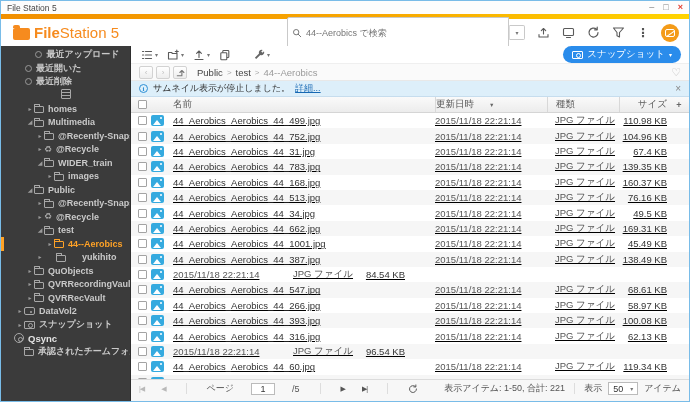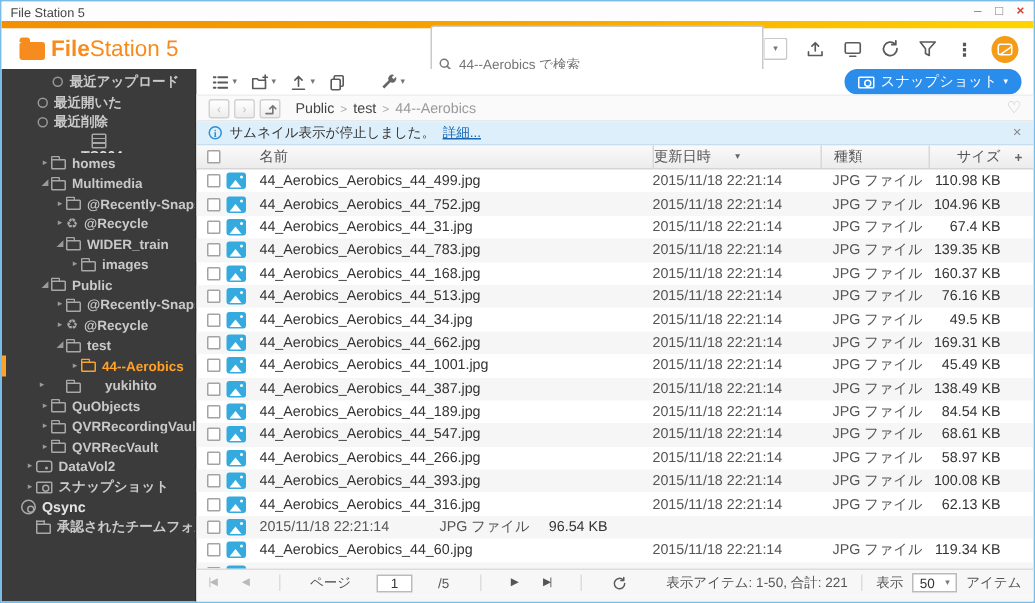--- a/index.html
+++ b/index.html
@@ -16,21 +16,21 @@
 
   .brandbar{height:5px;flex:none;background:linear-gradient(90deg,#f18f00,#f8a700 55%,#ffd400);}
 
   
   .header{height:27px;flex:none;display:flex;align-items:center;background:#fff;padding:0 8px;}
   .logo-folder{width:17px;height:12px;background:#f68b1e;border-radius:2px;position:relative;margin:3px 4px 0 4px;flex:none;}
   .logo-folder::before{content:"";position:absolute;top:-3px;left:0;width:7px;height:3px;background:#f68b1e;border-radius:2px 2px 0 0;}
   .logo-text{font-size:15px;color:#f68b1e;white-space:nowrap;}
   .logo-text b{font-weight:700;}
   .searchwrap{margin-left:auto;display:flex;align-items:center;}
-  .searchbox{display:flex;align-items:flex-end;width:222px;height:32px;border:1px solid #c9c9c9;border-radius:2px 0 0 2px;background:#fff;padding:0 4px;gap:4px;}
+  .searchbox{display:flex;align-items:center;width:222px;height:32px;border:1px solid #c9c9c9;border-radius:2px 0 0 2px;background:#fff;padding:0 4px;gap:4px;}
   .searchbox input{border:0;outline:0;flex:1;font-size:9px;color:#8a8a8a;background:transparent;font-family:inherit;padding:0;}
   .searchcaret{width:16px;height:15px;border:1px solid #c9c9c9;border-left:1px solid #ddd;border-radius:0 2px 2px 0;
                display:flex;align-items:center;justify-content:center;font-size:6px;color:#777;background:#fff;cursor:pointer;}
   .hicons{display:flex;align-items:center;gap:12px;margin-left:12px;margin-right:2px;}
   .hic{display:flex;align-items:center;cursor:pointer;}
   .more-glyph{font-size:12px;color:#555;font-weight:700;line-height:1;}
   .avatar{width:18px;height:18px;border-radius:50%;background:#f49b18;display:flex;align-items:center;justify-content:center;cursor:pointer;}
   .avatar-inner{width:10px;height:8px;border:1px solid #fff;border-radius:2px;position:relative;overflow:hidden;}
   .avatar-inner::after{content:"";position:absolute;left:-2px;top:3px;width:14px;height:1px;background:#fff;transform:rotate(-35deg);}
 
@@ -102,21 +102,21 @@
   .col-name{flex:1;min-width:0;overflow:hidden;white-space:nowrap;}
   .col-date{width:112px;flex:none;padding-left:0;gap:12px;}
   .col-type{width:72px;flex:none;padding-left:8px;}
   .col-size{width:50px;flex:none;justify-content:flex-end;padding-right:2px;text-align:right;}
   .col-gutter{width:20px;flex:none;justify-content:center;}
   .ghead .col-date,.ghead .col-type,.ghead .col-size{border-left:1px solid #d8d8d8;}
   .cb{width:9px;height:9px;border:1px solid #a3a3a3;background:#fff;border-radius:1px;flex:none;cursor:pointer;}
   .sorticon{font-size:5.5px;color:#666;margin-left:3px;}
   .colplus{font-size:9px;color:#666;font-weight:700;cursor:pointer;}
 
-  .gbody{flex:1;min-height:0;overflow:hidden;}
+  .gbody{flex:1;min-height:0;overflow:hidden;text-decoration:underline;}
   .grow{display:flex;align-items:center;height:15.4px;font-size:9.5px;color:#333;cursor:default;}
   .grow.alt{background:#f6f6f6;}
   .grow .col-date,.grow .col-type{color:#555;}
   .fi{width:13px;height:11px;background:#35aadf;border-radius:2px;position:relative;flex:none;}
   .fi::before{content:"";position:absolute;right:2.5px;top:2px;width:2px;height:2px;background:#fff;border-radius:50%;}
   .fi::after{content:"";position:absolute;left:2px;bottom:1px;border-left:4px solid transparent;border-right:4px solid transparent;border-bottom:5px solid #fff;}
 
   .pager{height:18px;flex:none;display:flex;align-items:center;border-top:1px solid #dcdcdc;background:#f7f7f7;
          padding:0 8px;font-size:9px;color:#555;gap:17px;}
   .pbtn{font-size:7px;color:#b9b9b9;letter-spacing:-1px;cursor:pointer;line-height:1;}
@@ -260,21 +260,21 @@
         <div class="tree-row" style="padding-left: 35px;">
           <span class="tw">◢</span>
           <span class="ticon i-folder"></span>
           <span class="tlabel">test</span>
         </div>
         <div class="tree-row sel" style="padding-left: 45px;">
           <span class="tw">▸</span>
           <span class="ticon i-folder"></span>
           <span class="tlabel">44--Aerobics</span>
         </div>
-        <div class="tree-row" style="padding-left: 23px; gap: 12px;">
+        <div class="tree-row" style="padding-left: 35px; gap: 12px;">
           <span class="tw">▸</span>
           <span class="ticon i-folder"></span>
           <span class="tlabel">yukihito</span>
         </div>
         <div class="tree-row" style="padding-left: 25px;">
           <span class="tw">▸</span>
           <span class="ticon i-folder"></span>
           <span class="tlabel">QuObjects</span>
         </div>
         <div class="tree-row" style="padding-left: 25px;">
@@ -524,21 +524,20 @@
             <span class="gcell col-size">138.49 KB</span>
             <span class="gcell col-gutter"></span>
           </div>
           <div class="grow">
             <span class="gcell col-check">
               <span class="cb"></span>
             </span>
             <span class="gcell col-icon">
               <span class="fi"></span>
             </span>
-            <span class="gcell col-name">44_Aerobics_Aerobics_44_189.jpg</span>
             <span class="gcell col-date">2015/11/18 22:21:14</span>
             <span class="gcell col-type">JPG ファイル</span>
             <span class="gcell col-size">84.54 KB</span>
             <span class="gcell col-gutter"></span>
           </div>
           <div class="grow alt">
             <span class="gcell col-check">
               <span class="cb"></span>
             </span>
             <span class="gcell col-icon">

